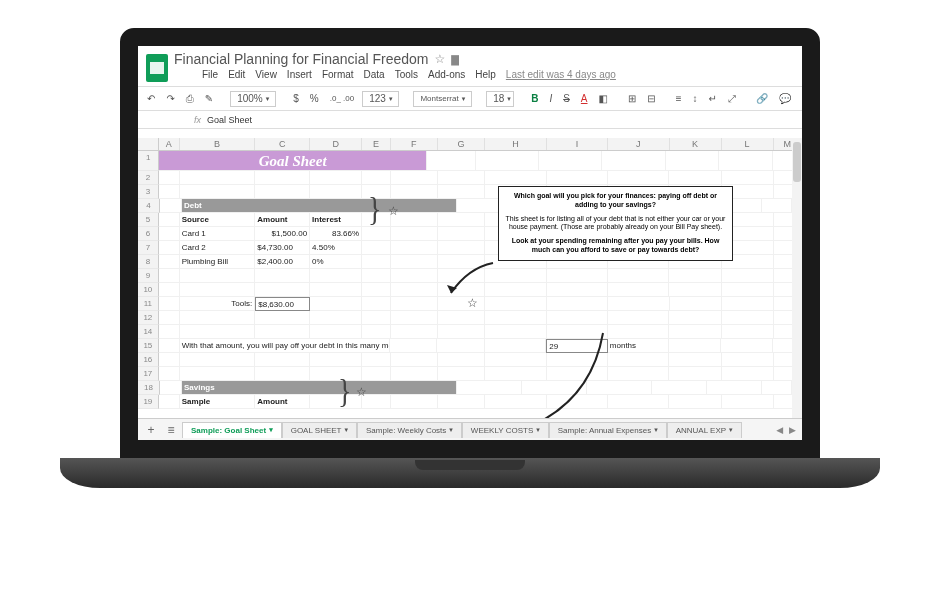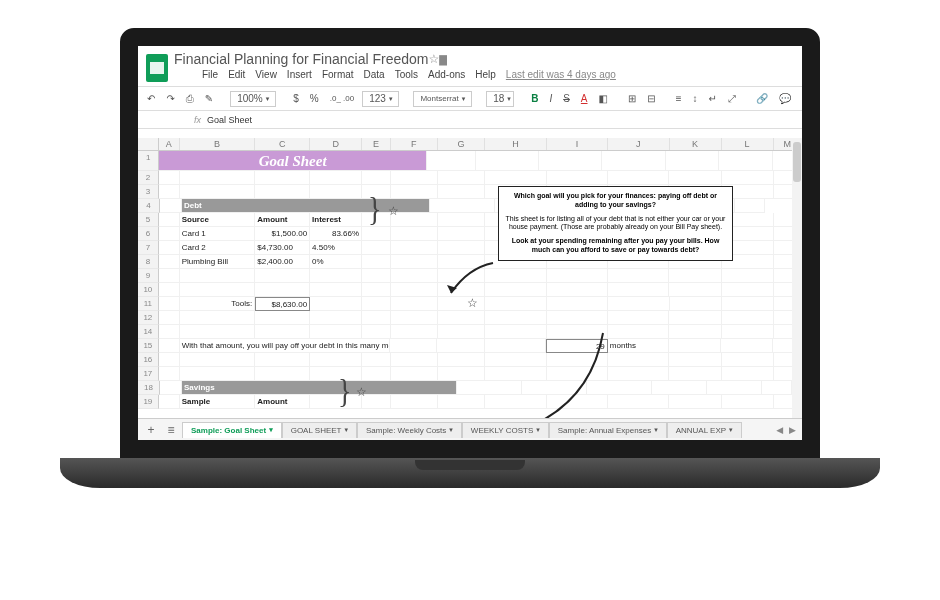--- a/index.html
+++ b/index.html
@@ -41,21 +41,21 @@
   .row { display:flex; height:14px; font-size:8px; color:#222; }
   .row .rn { width:22px; text-align:center; background:#f3f3f3; border-right:1px solid #ccc; color:#888; border-bottom:1px solid #e8e8e8; font-size:8px; line-height:14px; }
   .cell { border-right:1px solid #f0f0f0; border-bottom:1px solid #f0f0f0; padding:0 2px; line-height:14px; overflow:hidden; white-space:nowrap; }
   
   .cA{width:22px}.cB{width:80px}.cC{width:58px}.cD{width:55px}.cE{width:30px}.cF{width:50px}.cG{width:50px}.cH{width:65px}.cI{width:65px}.cJ{width:65px}.cK{width:55px}.cL{width:55px}.cM{width:30px}
 
   .title-banner { background:#c99ad6; color:#fff; font-family:Georgia, serif; font-style:italic; font-size:15px; text-align:center; font-weight:bold; }
   .section-hdr { background:#999; color:#fff; font-weight:bold; font-size:8px; }
   .bold-txt{font-weight:bold}
   .pink-row { background:#c85a9a; color:#fff; font-size:7px; }
-  .boxed { border:1px solid #888; text-align:right; }
+  .boxed { border:1px solid #888; text-align:left; }
   .magenta { color:#c2185b; font-weight:bold; }
   .textbox { position:absolute; border:1px solid #222; background:#fff; font-size:7px; text-align:center; padding:5px 6px; line-height:1.25; }
   .arrow { position:absolute; pointer-events:none; }
   .star-annot { position:absolute; font-size:12px; color:#444; }
   .brace { position:absolute; font-size:28px; font-family:Georgia,serif; color:#444; transform:scaleY(1.2); }
 
   
   .tab-bar { position:absolute; left:0; right:0; bottom:0; height:22px; display:flex; align-items:center; gap:2px; background:#f5f5f5; border-top:1px solid #ccc; font-size:8px; color:#555; padding-left:4px; }
   .tab-bar .plus, .tab-bar .menu { width:18px; text-align:center; font-size:12px; color:#666; }
   .tab { padding:3px 8px; border:1px solid #ccc; border-bottom:none; background:#eee; display:flex; gap:3px; align-items:center; }
@@ -69,21 +69,21 @@
 </style>
 </head>
 <body>
 
 <div class="laptop-screen">
 
   <div class="header">
     <div class="title-row">
       <div class="sheets-logo"></div>
       <div>
-        <div style="display:flex;align-items:center">
+        <div style="display:flex;gap:6px;align-items:center">
           <span class="doc-title">Financial Planning for Financial Freedom</span>
           <span class="star">☆</span>
           <span class="folder-ico">▇</span>
         </div>
         <div class="menu-row">
           <span>File</span>
           <span>Edit</span>
           <span>View</span>
           <span>Insert</span>
           <span>Format</span>
@@ -210,21 +210,21 @@
           <div class="cell " style="width:65px"></div>
           <div class="cell " style="width:65px"></div>
           <div class="cell " style="width:65px"></div>
           <div class="cell " style="width:55px"></div>
           <div class="cell " style="width:55px"></div>
           <div class="cell " style="width:30px"></div>
         </div>
         <div class="row">
           <div class="rn">4</div>
           <div class="cell " style="width:22px"></div>
-          <div class="cell section-hdr" style="width:248px">Debt</div>
+          <div class="cell section-hdr" style="width:275px">Debt</div>
           <div class="cell " style="width:65px"></div>
           <div class="cell " style="width:65px"></div>
           <div class="cell " style="width:65px"></div>
           <div class="cell " style="width:55px"></div>
           <div class="cell " style="width:55px"></div>
           <div class="cell " style="width:30px"></div>
         </div>
         <div class="row">
           <div class="rn">5</div>
           <div class="cell " style="width:22px"></div>

